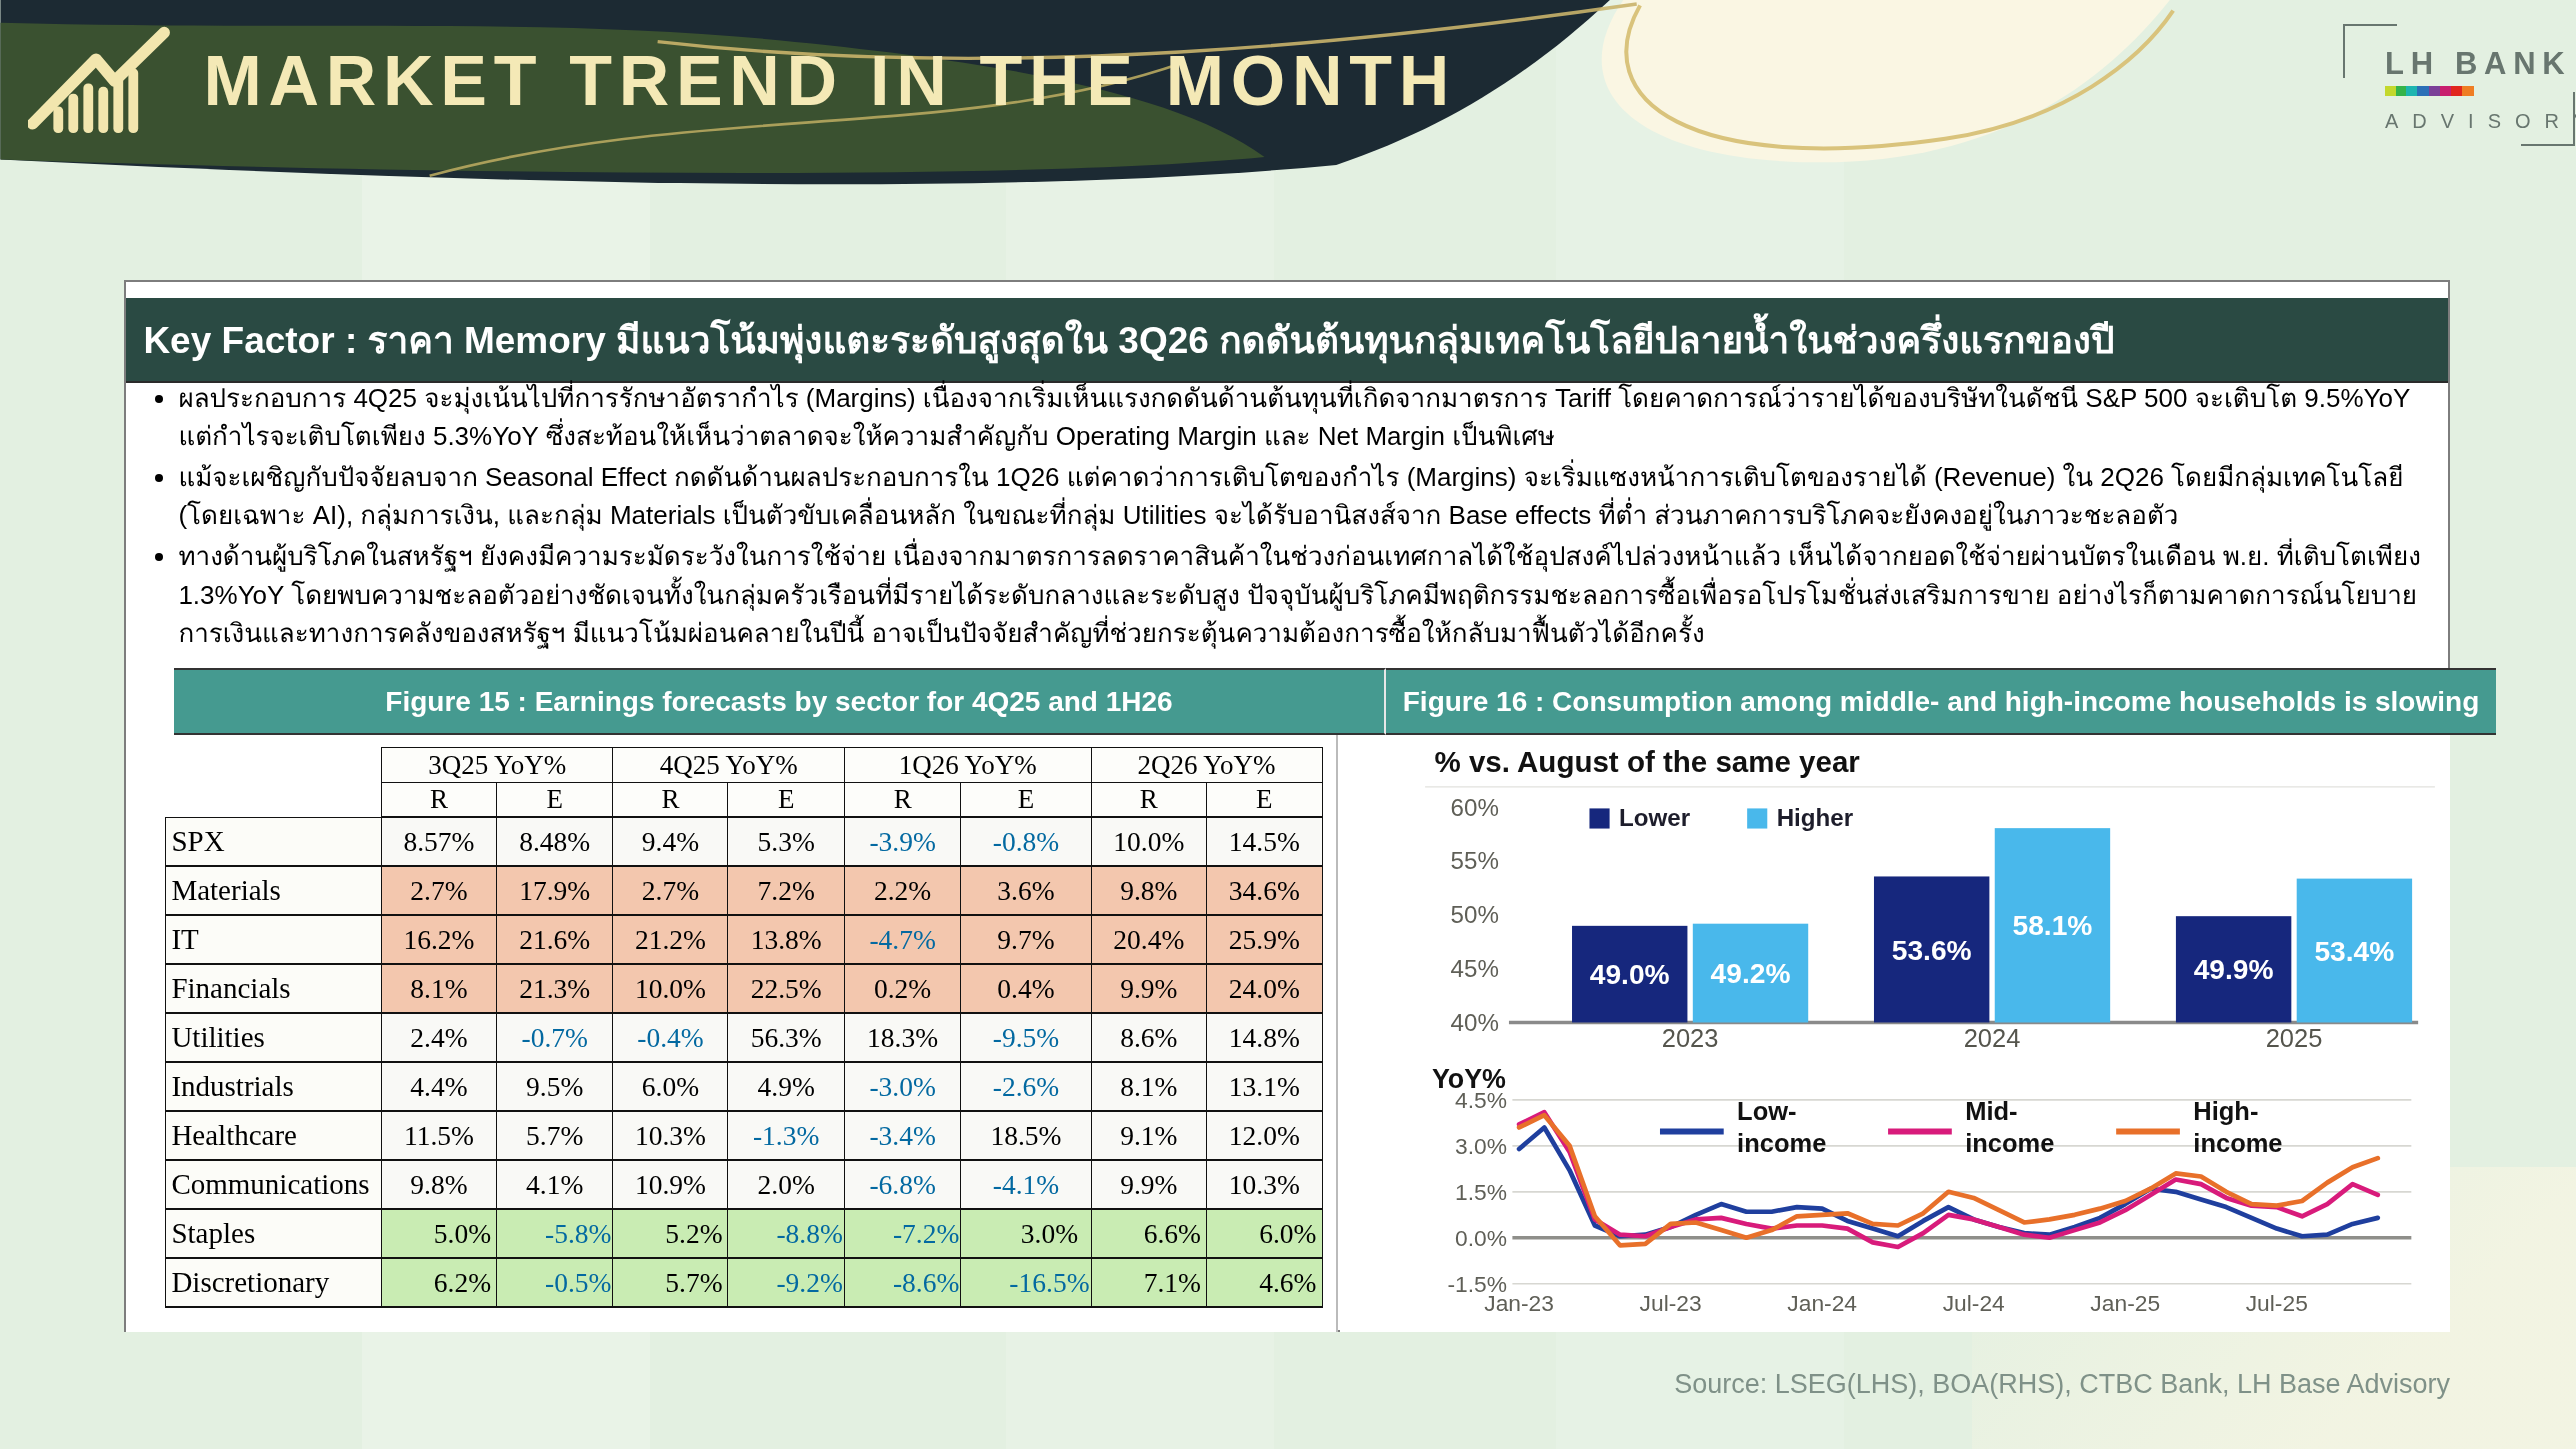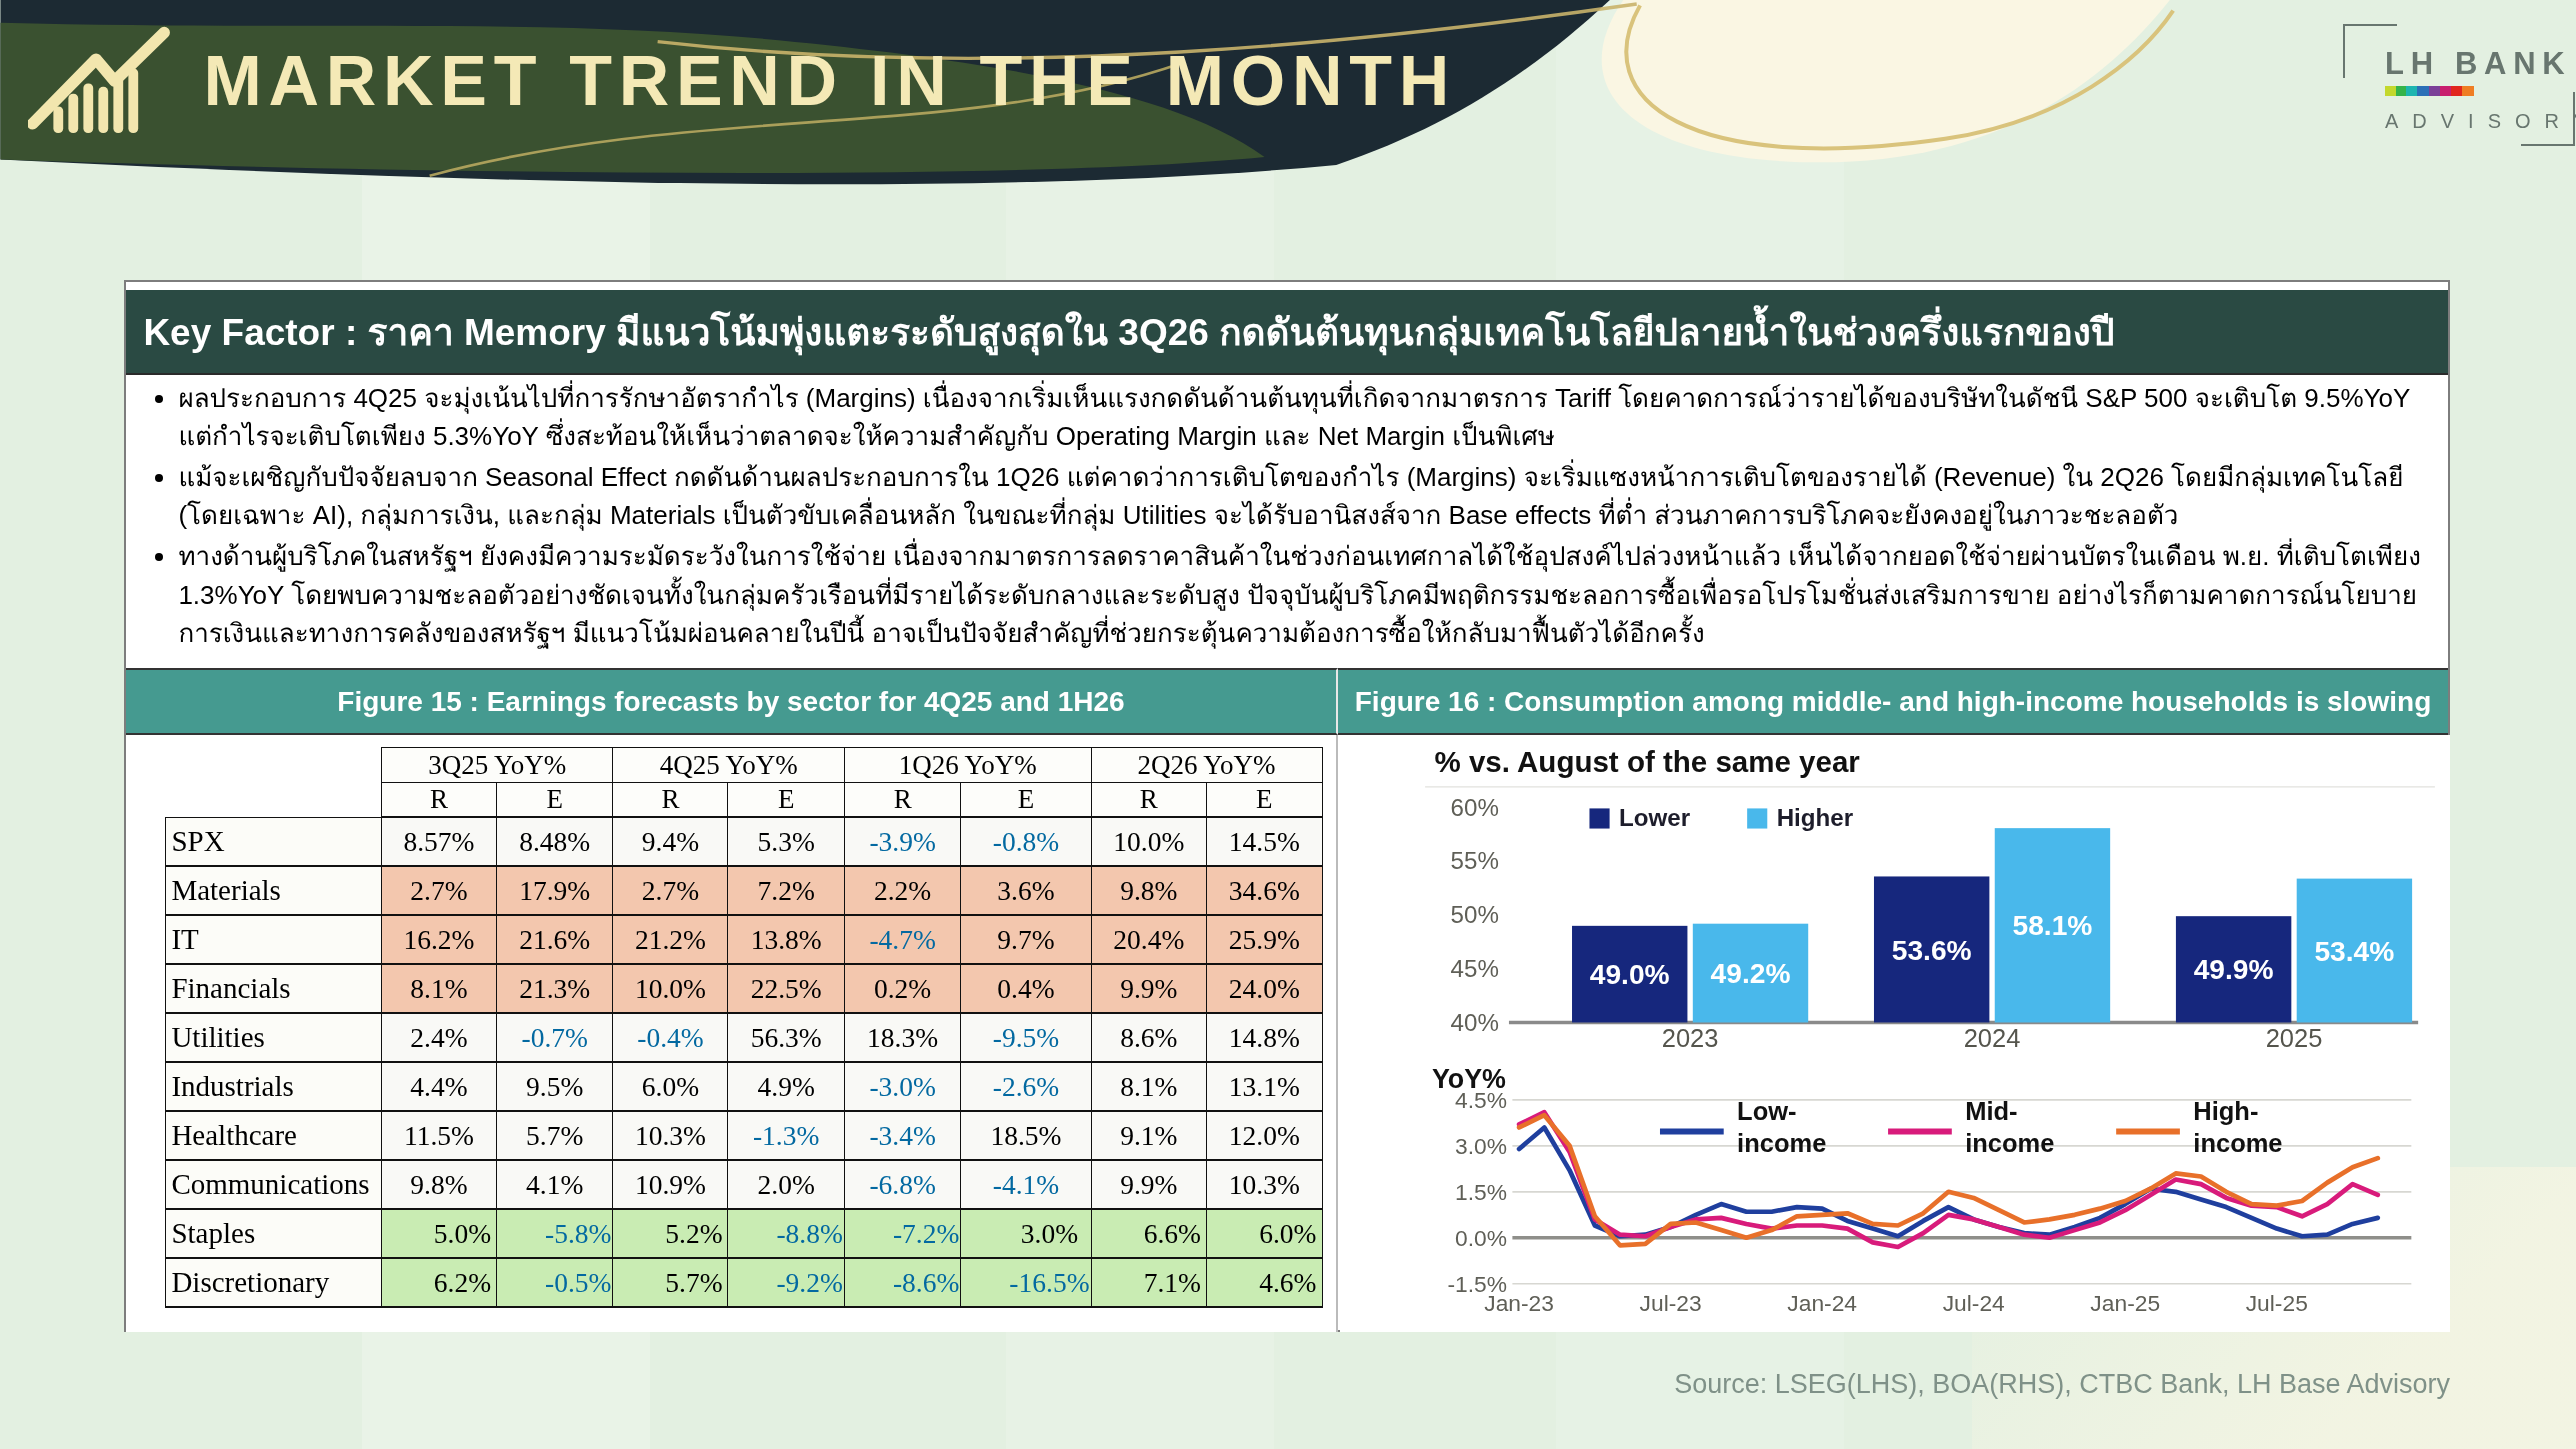--- a/index.html
+++ b/index.html
@@ -24,26 +24,26 @@
   .logo{position:absolute;left:2343px;top:24px;width:236px;height:122px;color:#68766f;}
   .logo .br-tl{position:absolute;left:0;top:0;width:52px;height:52px;border-left:2.7px solid #68766f;border-top:2.7px solid #68766f;}
   .logo .br-br{position:absolute;right:4px;bottom:0;width:52px;height:52px;border-right:2.7px solid #68766f;border-bottom:2.7px solid #68766f;}
   .logo-main{position:absolute;left:42px;top:21.5px;font-size:31px;letter-spacing:6.7px;}
   .logo-main b{font-weight:800;}
   .logo-bar{position:absolute;left:42px;top:62px;width:89px;height:10px;
     background:linear-gradient(90deg,#c3d82c 0 12%,#35b44a 12% 24%,#1db5b0 24% 36%,#2b6fb7 36% 50%,#7a3f98 50% 62%,#c81f6e 62% 74%,#e1261d 74% 86%,#ef7d23 86% 100%);}
   .logo-sub{position:absolute;left:42px;top:86px;font-size:20px;letter-spacing:14px;}
   
   .frame{position:absolute;left:124px;top:280px;width:2326px;height:1052px;background:#ffffff;border:2px solid #7d7d7d;box-sizing:border-box;}
-  .kf-bar{position:absolute;left:0;top:8px;width:100%;height:85px;background:#2a4a43;border-bottom:2px solid #2a2a2a;box-sizing:border-box;display:flex;align-items:center;}
+  .kf-bar{position:absolute;left:0;top:16px;width:100%;height:85px;background:#2a4a43;border-bottom:2px solid #2a2a2a;box-sizing:border-box;display:flex;align-items:center;}
   .kf-title{color:#ffffff;font-size:37px;font-weight:bold;padding-left:17.4px;white-space:nowrap;}
   .bullets{position:absolute;left:0;top:85px;width:100%;height:324px;box-sizing:border-box;padding:6.7px 19px 0 13.4px;}
   .bullets ul{margin:5.4px 0 0 0;padding-left:39px;}
   .bullets li{font-size:26px;line-height:1.47;color:#000;margin-bottom:2.7px;}
-  .fig-titles{position:absolute;left:0;top:386px;width:100%;height:67px;display:flex;}
+  .fig-titles{position:absolute;left:0;top:386px;width:100%;height:67px;display:flex;padding-left:48px;}
   .fig-title{background:#459a90;border-top:2px solid #333;border-bottom:2px solid #333;box-sizing:border-box;
     color:#fff;font-weight:bold;font-size:28px;display:flex;align-items:center;justify-content:center;}
   .fig-title.left{width:1212px;border-right:2px solid #e8e8e8;}
   .fig-title.right{flex:1;text-align:right;}
   .content-left{position:absolute;left:0;top:453px;width:1212px;height:597px;background:#fff;border-right:2px solid #bbb;box-sizing:border-box;}
   .content-right{position:absolute;left:1214px;top:453px;width:1110px;height:597px;background:#fff;}
   
   .sector-table{position:absolute;left:39px;top:12px;border-collapse:collapse;font-family:"Liberation Serif",serif;}
   .sector-table td,.sector-table th{border:1.3px solid #111;text-align:center;box-sizing:border-box;}
   .sector-table .blank{border:none;background:transparent;}

